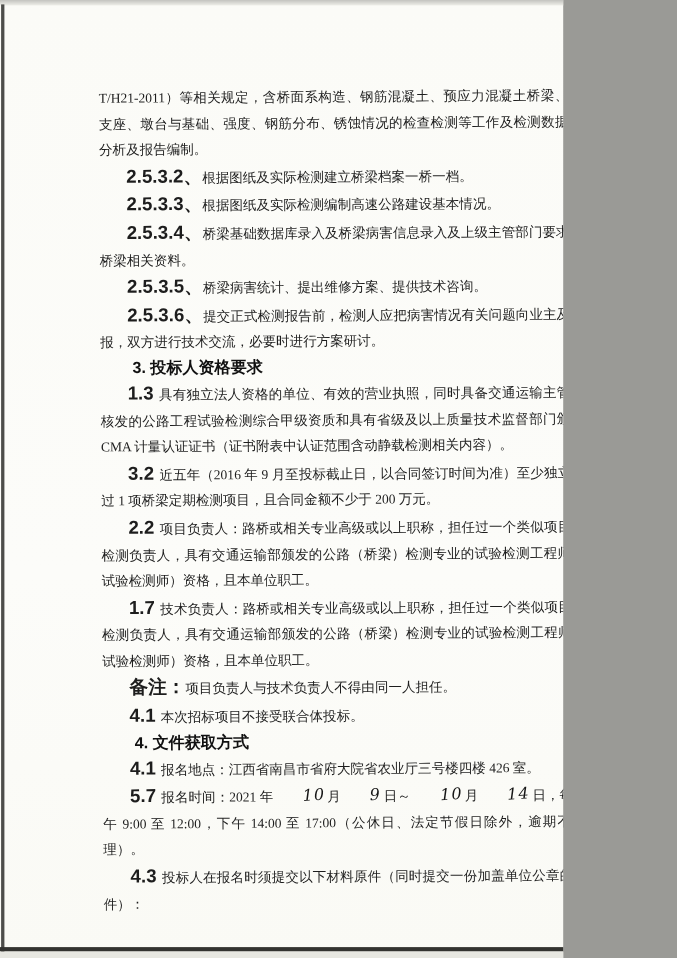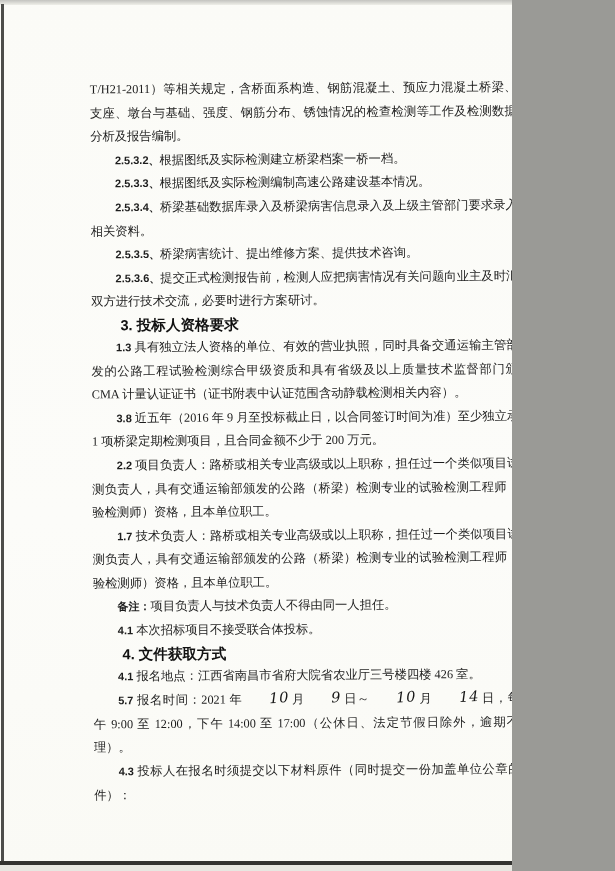--- a/index.html
+++ b/index.html
@@ -17,21 +17,21 @@
   .corner-mark{position:absolute;left:605px;top:7px;width:5px;height:50px;background:#3a3a38;transform:rotate(2deg);border-radius:1px;}
   
   .doc{
     position:absolute;left:92px;top:77px;width:452px;
     font-size:12.3px;line-height:23.6px;color:#1d1d1d;
     text-align:justify;text-justify:inter-character;
     transform:rotate(-0.35deg);transform-origin:50% 50%;
   }
   .doc p{margin:0;text-indent:2em;}
   .doc p.noindent{text-indent:0;}
-  .doc .num{font-weight:700;font-family:"Liberation Sans","DejaVu Sans",sans-serif;font-size:11px;}
+  .doc .num{font-weight:700;font-family:"Liberation Sans","DejaVu Sans",sans-serif;font-size:17px;}
   .sec{
     font-weight:700;font-size:14.6px;line-height:22px;color:#111;
     font-family:"Liberation Sans","DejaVu Sans",sans-serif;
     margin:12px 0 13px;text-indent:0;
   }
   .hand{
     display:inline-block;font-family:"DejaVu Serif",serif;font-style:italic;
     font-size:14.5px;font-weight:500;letter-spacing:1px;padding:0 2px;
     transform:rotate(-3deg);color:#161616;
   }
@@ -57,21 +57,21 @@
 
     <p><b class="num">2.5.3.2、</b><span>根据图纸及实际检测建立桥梁档案一桥一档。</span></p>
     <p><b class="num">2.5.3.3、</b><span>根据图纸及实际检测编制高速公路建设基本情况。</span></p>
     <p><b class="num">2.5.3.4、</b><span>桥梁基础数据库录入及桥梁病害信息录入及上级主管部门要求录入桥梁相关资料。</span></p>
     <p><b class="num">2.5.3.5、</b><span>桥梁病害统计、提出维修方案、提供技术咨询。</span></p>
     <p><b class="num">2.5.3.6、</b><span>提交正式检测报告前，检测人应把病害情况有关问题向业主及时汇报，双方进行技术交流，必要时进行方案研讨。</span></p>
 
     <p class="sec">3. 投标人资格要求</p>
 
     <p><b class="num">1.3 </b><span>具有独立法人资格的单位、有效的营业执照，同时具备交通运输主管部门核发的公路工程试验检测综合甲级资质和具有省级及以上质量技术监督部门颁发的 CMA 计量认证证书（证书附表中认证范围含动静载检测相关内容）。</span></p>
-    <p><b class="num">3.8 </b><span>近五年（2016 年 9 月至投标截止日，以合同签订时间为准）至少独立承担过 1 项桥梁定期检测项目，且合同金额不少于 200 万元。</span></p>
+    <p><b class="num">3.2 </b><span>近五年（2016 年 9 月至投标截止日，以合同签订时间为准）至少独立承担过 1 项桥梁定期检测项目，且合同金额不少于 200 万元。</span></p>
     <p><b class="num">2.2 </b><span>项目负责人：路桥或相关专业高级或以上职称，担任过一个类似项目试验检测负责人，具有交通运输部颁发的公路（桥梁）检测专业的试验检测工程师（或试验检测师）资格，且本单位职工。</span></p>
     <p><b class="num">1.7 </b><span>技术负责人：路桥或相关专业高级或以上职称，担任过一个类似项目试验检测负责人，具有交通运输部颁发的公路（桥梁）检测专业的试验检测工程师（或试验检测师）资格，且本单位职工。</span></p>
     <p><b class="num">备注：</b><span>项目负责人与技术负责人不得由同一人担任。</span></p>
     <p><b class="num">4.1 </b><span>本次招标项目不接受联合体投标。</span></p>
 
     <p class="sec">4. 文件获取方式</p>
 
     <p><b class="num">4.1 </b><span>报名地点：江西省南昌市省府大院省农业厅三号楼四楼 426 室。</span></p>
 
     <p><b class="num">5.7 </b><span>报名时间：2021 年</span><span class="hand">10</span><span>月</span><span class="hand">9</span><span>日～</span><span class="hand">10</span><span>月</span><span class="hand">14</span><span>日，每日上午 9:00 至 12:00，下午 14:00 至 17:00（公休日、法定节假日除外，逾期不予受理）。</span></p>

